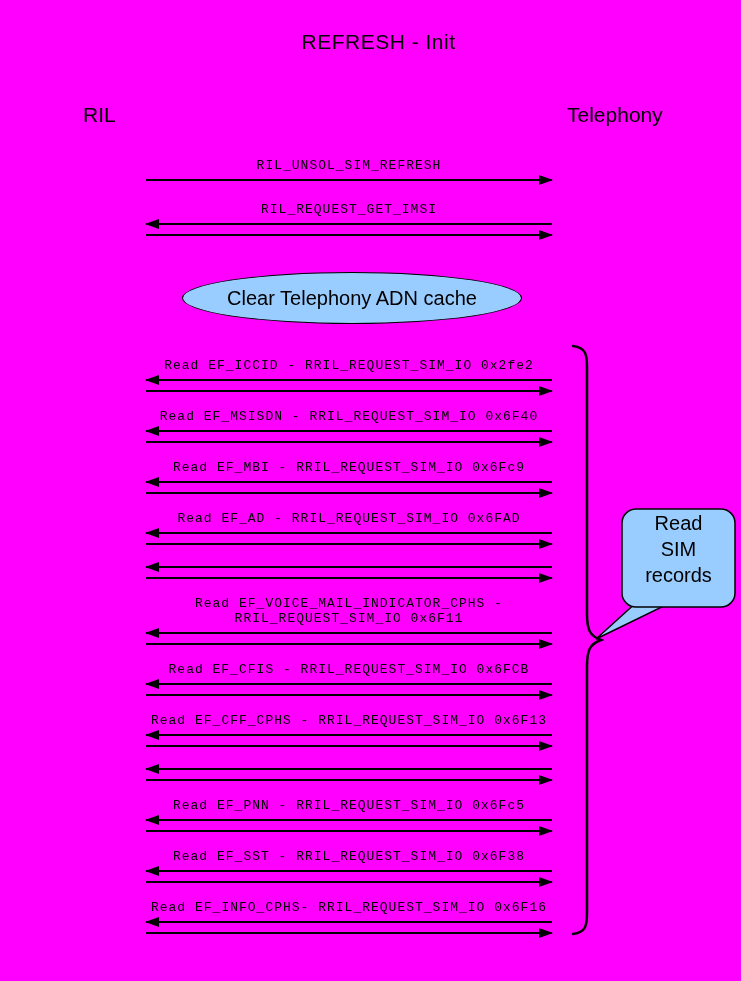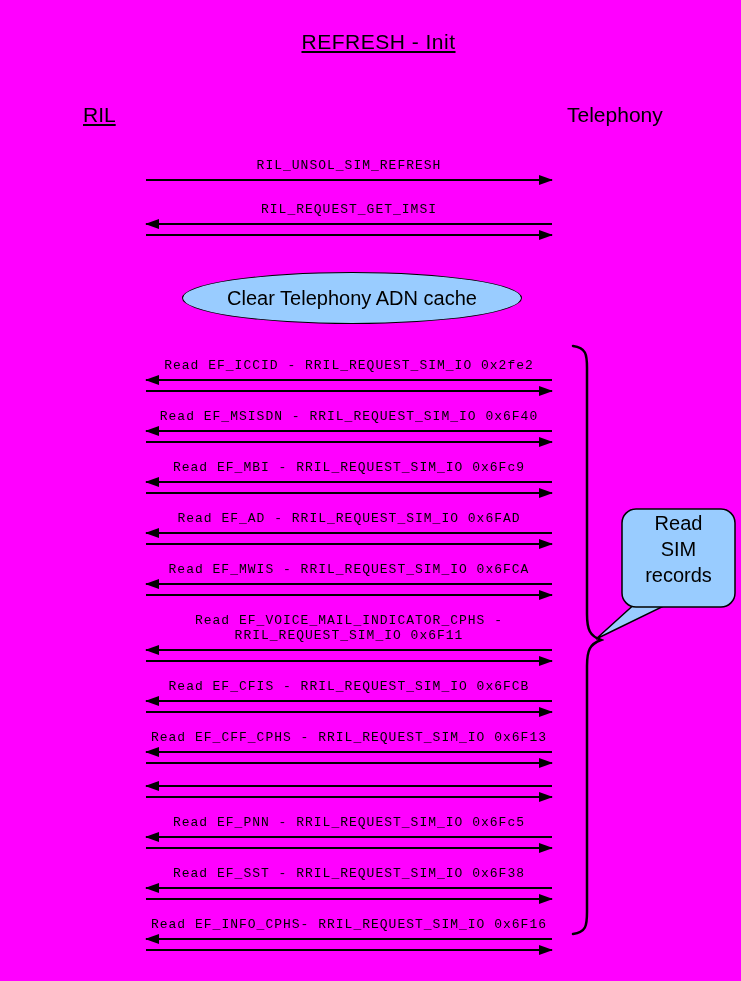--- a/index.html
+++ b/index.html
@@ -8,24 +8,24 @@
     --ink:#000000;
   }
   html,body{margin:0;padding:0;}
   body{background:#fff;font-family:"Liberation Sans",sans-serif;}
   .stage{
     position:relative;width:741px;height:981px;overflow:hidden;
     background:var(--background);color:var(--ink);
   }
   .title{
     position:absolute;top:30px;left:0;right:0;text-align:center;
-    font-size:21px;text-decoration:underline;letter-spacing:.5px;padding-left:16px;
+    font-size:21px;letter-spacing:.5px;padding-left:16px;
   }
   .actor{position:absolute;top:103px;font-size:21px;}
-  .actor-left{left:83px;text-decoration:underline;}
+  .actor-left{left:83px;}
   .actor-right{left:567px;text-align:center;}
 
   .msg-group{position:absolute;left:145px;width:408px;}
   #messages-top{top:158px;}
   #messages-main{top:340px;margin-top:18px;}
   #messages-top .msg{margin-bottom:16px;}
   #messages-main .msg{margin-bottom:12px;}
   .msg-label{
     font-family:"Liberation Mono","DejaVu Sans Mono",monospace;
     font-size:13px;line-height:15px;text-align:center;margin-bottom:2px;
@@ -121,21 +121,20 @@
       <div class="msg">
         <div class="msg-label">Read EF_AD - RRIL_REQUEST_SIM_IO 0x6FAD</div>
         <div class="arrow left">
           <div class="shaft"></div>
         </div>
         <div class="arrow right">
           <div class="shaft"></div>
         </div>
       </div>
       <div class="msg">
-        <div class="msg-label">Read EF_MWIS - RRIL_REQUEST_SIM_IO 0x6FCA</div>
         <div class="arrow left">
           <div class="shaft"></div>
         </div>
         <div class="arrow right">
           <div class="shaft"></div>
         </div>
       </div>
       <div class="msg">
         <div class="msg-label">Read EF_VOICE_MAIL_INDICATOR_CPHS -
 RRIL_REQUEST_SIM_IO 0x6F11</div>

